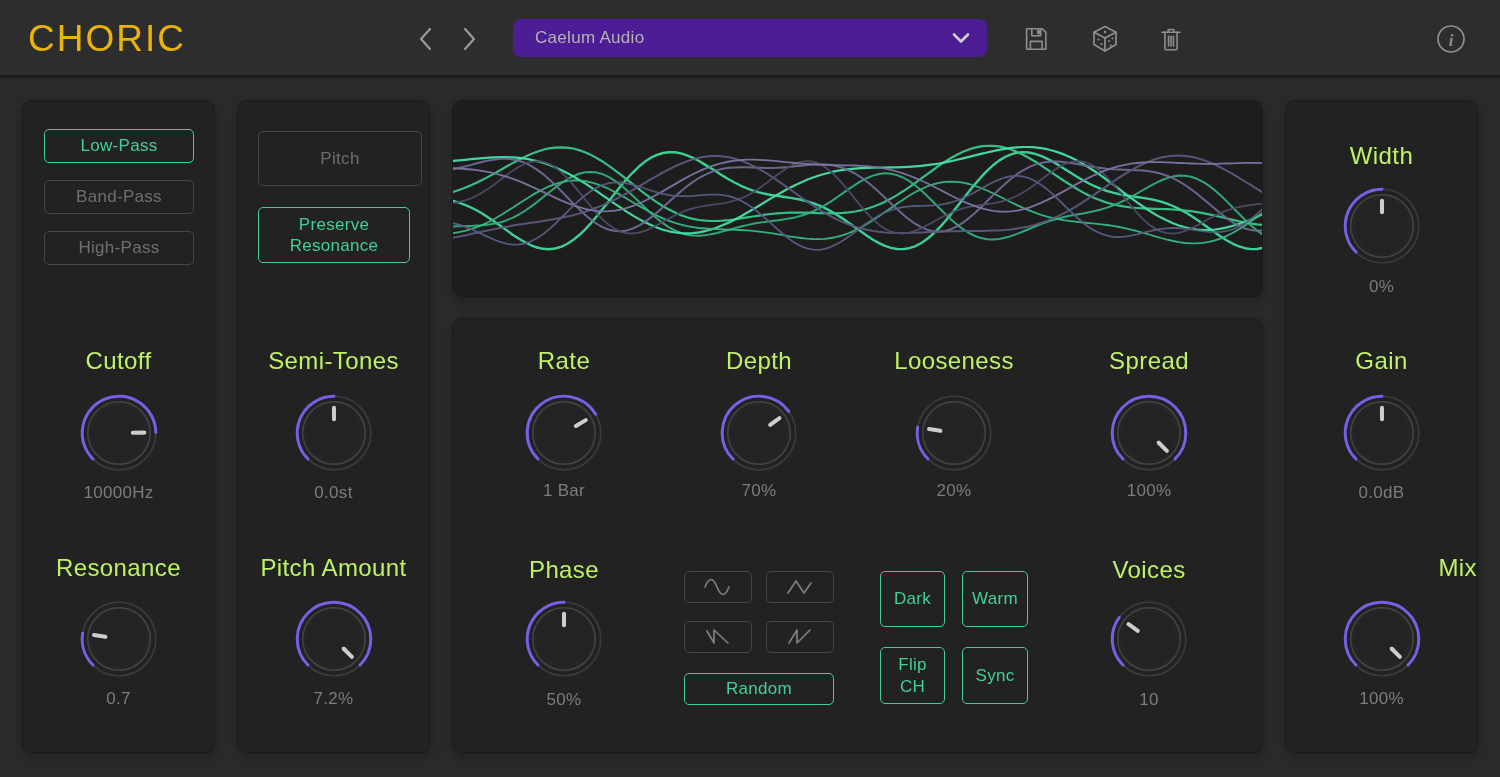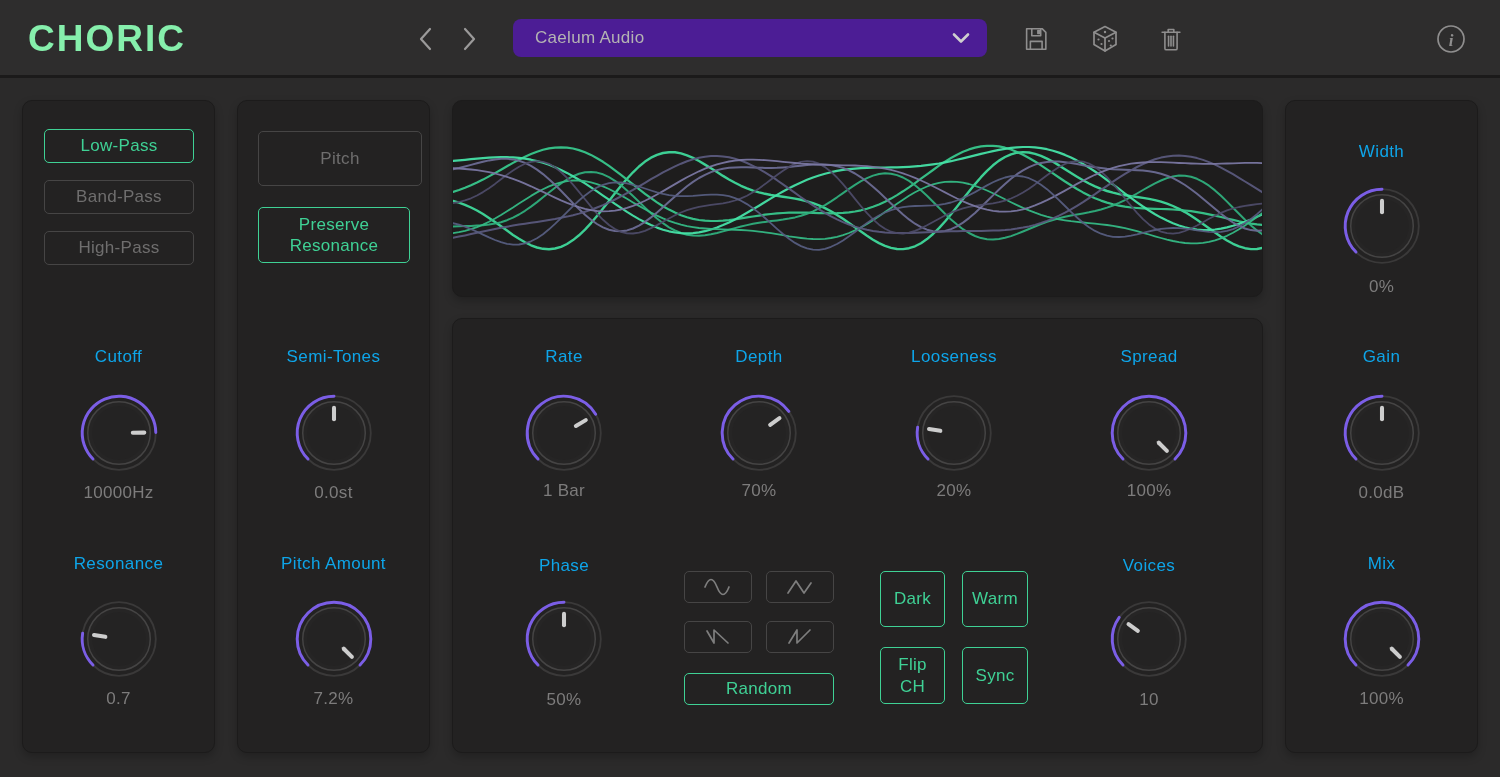--- a/index.html
+++ b/index.html
@@ -10,21 +10,21 @@
     font-family:"Liberation Sans", sans-serif;
     -webkit-font-smoothing:antialiased;
   }
   
   .header{
     position:absolute;left:0;top:0;width:1500px;height:78px;
     background:#2e2d2d;border-bottom:3px solid #1b1a1a;
   }
   .logo{
     position:absolute;left:28px;top:18px;
-    font-size:37px;font-weight:700;letter-spacing:2px;color:#86efac;
+    font-size:37px;font-weight:400;letter-spacing:2px;color:#eab308;
   }
   .nav-arrow{
     position:absolute;top:24px;width:28px;height:30px;cursor:pointer;
     display:flex;align-items:center;justify-content:center;
   }
   .nav-prev{left:412px;} .nav-next{left:455px;}
   .preset-box{
     position:absolute;left:513px;top:19px;width:474px;height:38px;
     background:#4c1d95;border-radius:8px;cursor:pointer;
     display:flex;align-items:center;padding:0 16px 0 22px;
@@ -45,21 +45,21 @@
   .panel-mod{left:452px;top:318px;width:811px;height:435px;}
   .panel-out{left:1285px;top:100px;width:193px;height:653px;}
   
   .btn{
     position:absolute;border:1px solid #464545;border-radius:5px;color:#6f6e6e;
     font-size:17px;display:flex;align-items:center;justify-content:center;text-align:center;
     cursor:pointer;background:transparent;letter-spacing:.3px;line-height:1.25;
   }
   .btn.on{border:1.5px solid #3fd195;color:#3fd195;}
   
-  .knob-label{position:absolute;width:100%;text-align:center;font-size:17px;color:#0ea5e9;letter-spacing:.4px;}
+  .knob-label{position:absolute;width:100%;text-align:center;font-size:24px;color:#bef264;letter-spacing:.4px;}
   .knob-value{position:absolute;width:100%;text-align:center;font-size:17px;color:#7d7c7c;letter-spacing:.3px;}
   .knob{position:absolute;width:92px;height:92px;cursor:pointer;}
   .knob svg{width:100%;height:100%;display:block;}
   .kcol{position:absolute;width:100%;}
   
   .mcol{position:absolute;width:160px;}
   .mcol .knob-label{left:0;} .mcol .knob-value{left:0;}
   
   .wave-btn svg{stroke:#7e7e7e;fill:none;stroke-width:1.7;stroke-linecap:round;stroke-linejoin:round;}
   .viz-svg{position:absolute;left:0;top:0;}
@@ -337,21 +337,21 @@
           <svg viewBox="0 0 100 100">
       <circle cx="50" cy="50" r="40" fill="none" stroke="#3a3939" stroke-width="2"></circle>
       <path d="M 21.72 78.28 A 40 40 0 0 1 50.00 10.00" fill="none" stroke="#7b5ee6" stroke-width="3.2" stroke-linecap="round"></path>
       <circle cx="50" cy="50" r="34" fill="#262525" stroke="#454444" stroke-width="1.6"></circle>
       <circle cx="50" cy="50" r="29" fill="#242323" stroke="none"></circle>
       <line x1="50.00" y1="35.00" x2="50.00" y2="22.50" stroke="#cdcdcd" stroke-width="4.4" stroke-linecap="round"></line>
     </svg>
         </div>
       <div class="knob-value" style="top:382px;">0.0dB</div>
 
-      <div class="knob-label" style="top:453px;">Mix</div>
+      <div class="knob-label" style="top:453px;text-align:right;">Mix</div>
       <div class="knob" style="left:50px;top:492px;">
           <svg viewBox="0 0 100 100">
       <circle cx="50" cy="50" r="40" fill="none" stroke="#3a3939" stroke-width="2"></circle>
       <path d="M 21.72 78.28 A 40 40 0 1 1 78.28 78.28" fill="none" stroke="#7b5ee6" stroke-width="3.2" stroke-linecap="round"></path>
       <circle cx="50" cy="50" r="34" fill="#262525" stroke="#454444" stroke-width="1.6"></circle>
       <circle cx="50" cy="50" r="29" fill="#242323" stroke="none"></circle>
       <line x1="60.61" y1="60.61" x2="69.45" y2="69.45" stroke="#cdcdcd" stroke-width="4.4" stroke-linecap="round"></line>
     </svg>
         </div>
       <div class="knob-value" style="top:588px;">100%</div>

